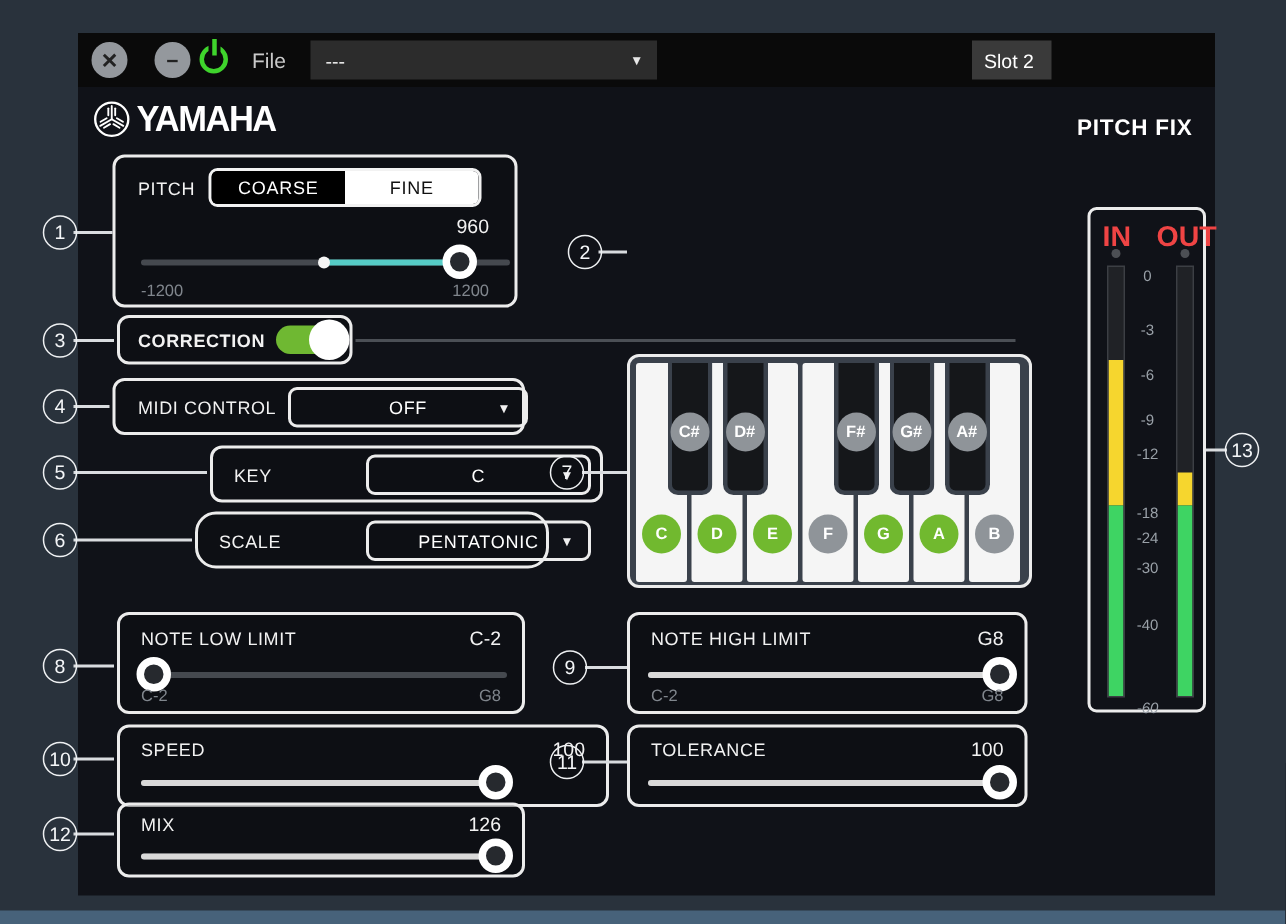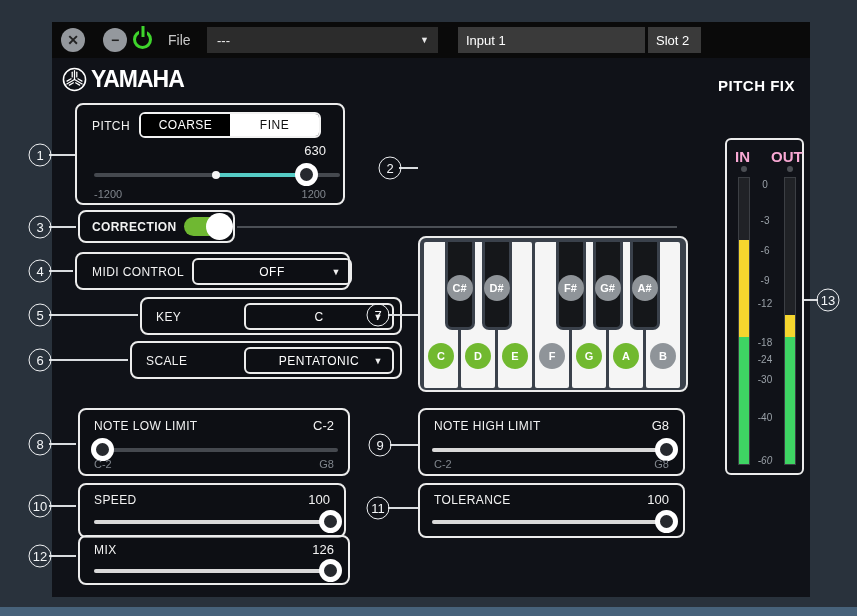--- a/index.html
+++ b/index.html
@@ -61,21 +61,21 @@
   .kb{position:absolute;background:#3a414b;border:2px solid #ececec;border-radius:8px;overflow:hidden;}
   .wkey{position:absolute;top:4px;height:146px;background:#f5f5f5;border-radius:2px;}
   .bkey{position:absolute;top:4px;width:30px;height:88px;background:#15171a;border:3px solid #3a414b;border-top:0;border-radius:0 0 7px 7px;}
   .note{position:absolute;width:26px;height:26px;border-radius:50%;color:#fff;font-size:11px;font-weight:bold;
         display:flex;align-items:center;justify-content:center;}
   .note.on{background:#71b92f;}
   .note.off{background:#8f9499;}
 
   
   .meterbox{position:absolute;border:2px solid #ececec;border-radius:6px;}
-  .mlabel{position:absolute;top:8px;color:#f9a8d4;font-size:15px;font-weight:bold;}
+  .mlabel{position:absolute;top:8px;color:#ef4444;font-size:19px;font-weight:bold;}
   .mbar{position:absolute;top:38px;width:10px;height:286px;background:#202226;outline:1px solid #3c3f44;}
   .mdot{position:absolute;top:26px;width:6px;height:6px;border-radius:50%;background:#4c4f54;}
   .seg-dark{width:100%;background:#202226;}
   .seg-yel{width:100%;background:#f6d62e;}
   .seg-grn{width:100%;background:#3ed463;}
   .tick{position:absolute;color:#9aa1a8;font-size:10px;width:34px;text-align:center;left:21px;}
 
   
   .callout{position:absolute;width:23px;height:23px;border:1.5px solid #eef0f2;border-radius:50%;color:#f4f6f8;
            font-size:13px;display:flex;align-items:center;justify-content:center;transform:translate(-50%,-50%);}
@@ -97,21 +97,20 @@
         <span>−</span>
       </div>
       <div class="power" style="left:81px;">
         <span class="power-bar"></span>
       </div>
       <span class="file-label">File</span>
       <div class="file-dd">
         <span>---</span>
         <span class="dd-arrow-top">▼</span>
       </div>
-      <div class="tb-field" style="left:406px;width:187px;">Input 1</div>
       <div class="tb-field" style="left:596px;width:53px;">Slot 2</div>
     </div>
 
     <div class="body">
 
       <div class="brand">
         <svg width="25" height="25" viewBox="0 0 24 24">
           <circle cx="12" cy="12" r="10.6" fill="none" stroke="#ffffff" stroke-width="1.5"></circle>
           <g stroke="#ffffff" stroke-width="1.2" stroke-linecap="round">
             <g>
@@ -134,21 +133,21 @@
         <span class="brand-word">YAMAHA</span>
       </div>
       <div class="plugin-title">PITCH FIX</div>
 
       <div class="box" style="left:23px;top:45px;width:270px;height:102px;">
         <span class="lbl" style="left:15px;top:14px;">PITCH</span>
         <div class="seg" style="left:62px;top:7px;">
           <div class="seg-opt dark">COARSE</div>
           <div class="seg-opt lit">FINE</div>
         </div>
-        <span class="val" style="right:17px;top:38px;">630</span>
+        <span class="val" style="right:17px;top:38px;">960</span>
         <div class="track" style="left:17px;top:68px;width:246px;">
           <div class="fill teal" style="left:122px;width:91px;"></div>
           <div class="cdot" style="left:118px;"></div>
           <div class="thumb" style="left:201px;"></div>
         </div>
         <span class="rng" style="left:17px;top:83px;">-1200</span>
         <span class="rng" style="right:17px;top:83px;">1200</span>
       </div>
 
 
@@ -169,21 +168,21 @@
       </div>
 
       <div class="box" style="left:88px;top:239px;width:262px;height:38px;">
         <span class="lbl" style="left:14px;top:11px;">KEY</span>
         <div class="dd" style="left:102px;top:4px;width:150px;">
           <span>C</span>
           <span class="dd-arrow">▼</span>
         </div>
       </div>
 
-      <div class="box" style="left:78px;top:283px;width:272px;height:38px;">
+      <div class="box" style="left:78px;top:283px;width:236px;height:38px;border-radius:14px;">
         <span class="lbl" style="left:14px;top:11px;">SCALE</span>
         <div class="dd" style="left:112px;top:4px;width:150px;">
           <span>PENTATONIC</span>
           <span class="dd-arrow">▼</span>
         </div>
       </div>
 
       <div class="kb" style="left:366px;top:178px;width:270px;height:156px;" id="kb">
           <div class="wkey" style="left: 4px; width: 34px;"></div>
           <div class="note on" style="left: 8px; top: 105px;">C</div>
@@ -225,21 +224,21 @@
         <span class="lbl" style="left:14px;top:9px;">NOTE HIGH LIMIT</span>
         <span class="val" style="right:14px;top:8px;">G8</span>
         <div class="track" style="left:12px;top:38px;width:242px;">
           <div class="fill light" style="left:0;width:235px;"></div>
           <div class="thumb" style="left:223px;"></div>
         </div>
         <span class="rng" style="left:14px;top:48px;">C-2</span>
         <span class="rng" style="right:14px;top:48px;">G8</span>
       </div>
 
-      <div class="box" style="left:26px;top:425px;width:268px;height:55px;">
+      <div class="box" style="left:26px;top:425px;width:328px;height:55px;">
         <span class="lbl" style="left:14px;top:8px;">SPEED</span>
         <span class="val" style="right:14px;top:7px;">100</span>
         <div class="track" style="left:14px;top:35px;width:244px;">
           <div class="fill light" style="left:0;width:237px;"></div>
           <div class="thumb" style="left:225px;"></div>
         </div>
       </div>
 
       <div class="box" style="left:366px;top:425px;width:267px;height:55px;">
         <span class="lbl" style="left:14px;top:8px;">TOLERANCE</span>
@@ -277,21 +276,21 @@
         <div id="ticks">
             <span class="tick" style="top: 39px;">0</span>
             <span class="tick" style="top: 75px;">-3</span>
             <span class="tick" style="top: 105px;">-6</span>
             <span class="tick" style="top: 135px;">-9</span>
             <span class="tick" style="top: 158px;">-12</span>
             <span class="tick" style="top: 197px;">-18</span>
             <span class="tick" style="top: 214px;">-24</span>
             <span class="tick" style="top: 234px;">-30</span>
             <span class="tick" style="top: 272px;">-40</span>
-            <span class="tick" style="top: 315px; font-style: italic;">-60</span>
+            <span class="tick" style="top: 327px; font-style: italic;">-60</span>
           </div>
       </div>
 
     </div>
   </div>
 
   <div id="callouts">
       <div class="cline" style="left: 49px; top: 154px; width: 26px;"></div>
       <div class="callout" style="left: 40px; top: 155px;">1</div>
       <div class="cline" style="left: 399px; top: 167px; width: 19px;"></div>

